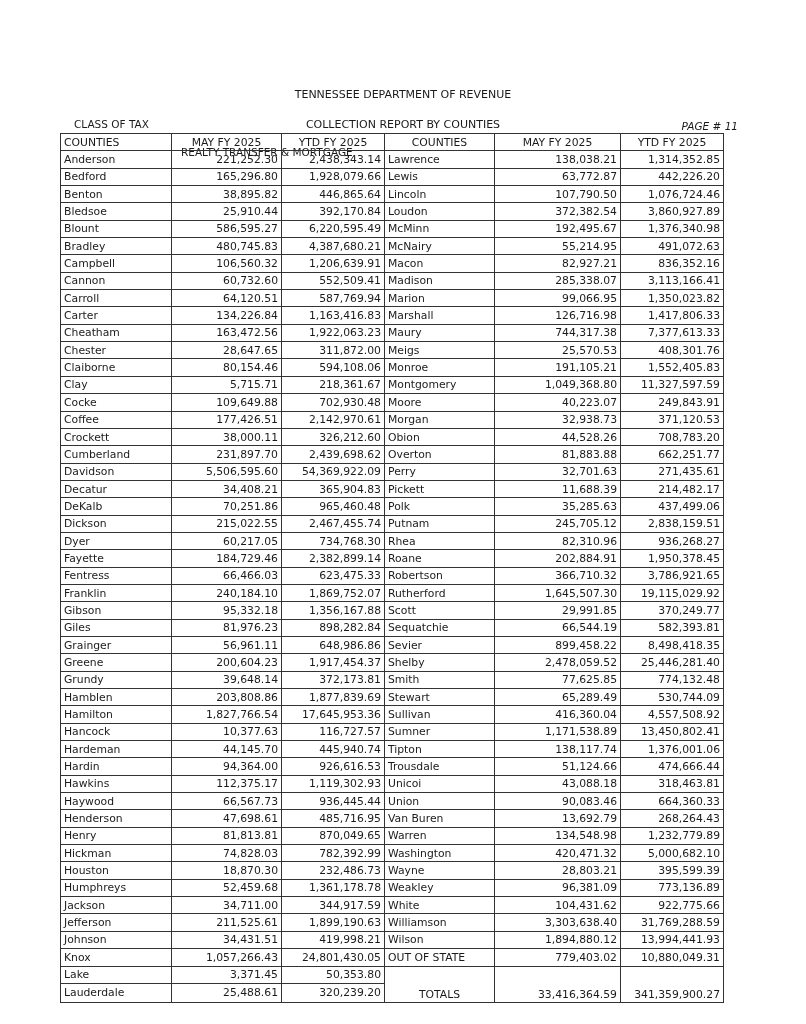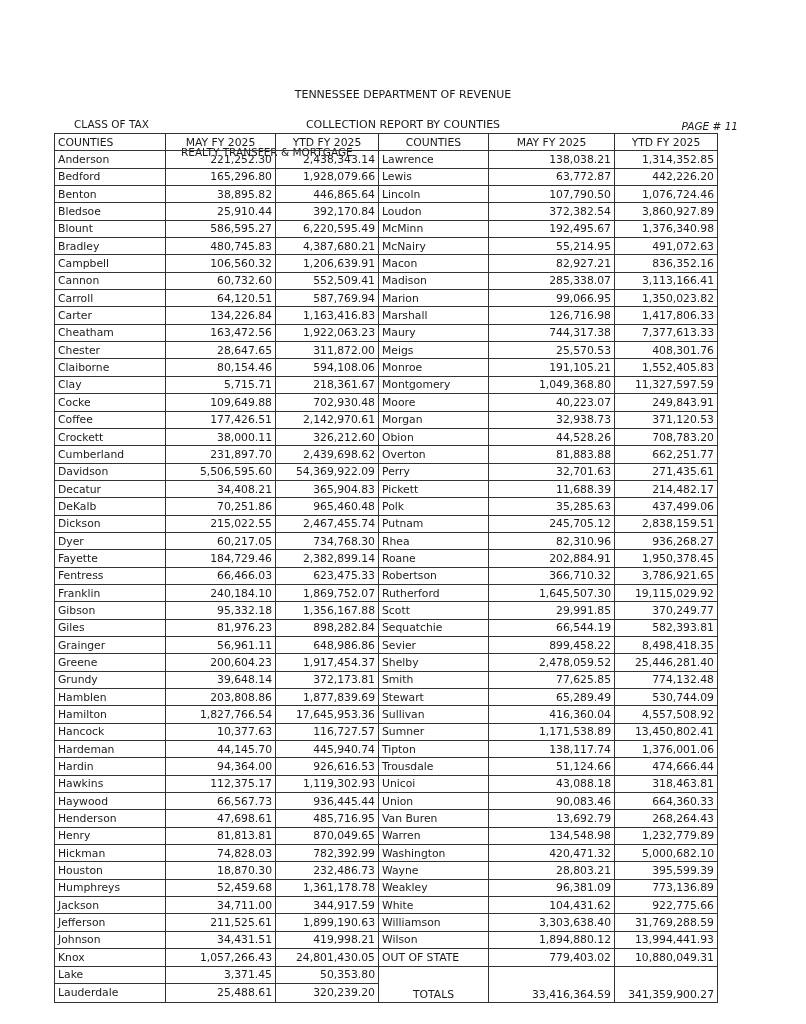--- a/index.html
+++ b/index.html
@@ -6,21 +6,21 @@
   body { width: 806px; height: 1024px; position: relative; overflow: hidden;
          font-family: "DejaVu Sans", sans-serif; color: #1a1a1a; }
   .title { position: absolute; left: 0; width: 806px; text-align: center;
            font-size: 11px; font-family: "DejaVu Sans", sans-serif; }
   #t1 { top: 88px; }
   #t2 { top: 118px; }
   .meta { position: absolute; top: 118px; font-size: 10.5px; }
   #class-label { left: 74px; }
   #class-value { left: 181px; margin-top: 28px; }
   #page-label { right: 68px; top: 120px; font-style: italic; }
-  table { position: absolute; left: 54px; top: 133px; border-collapse: collapse;
+  table { position: absolute; left: 60px; top: 133px; border-collapse: collapse;
           font-size: 10.8px; border-radius: 32px; }
   td, th { border: 1px solid #333; padding: 0 3px; height: 16.35px; white-space: nowrap;
            line-height: 15px; }
   th { font-weight: normal; text-align: center; font-size: 10.8px; }
   th.cname { text-align: left; }
   td.name { text-align: left; width: 103px; }
   td.num { text-align: right; }
   .c1 { width: 104px; }
   .c2 { width: 103px; }
   .c3 { width: 96px; }

